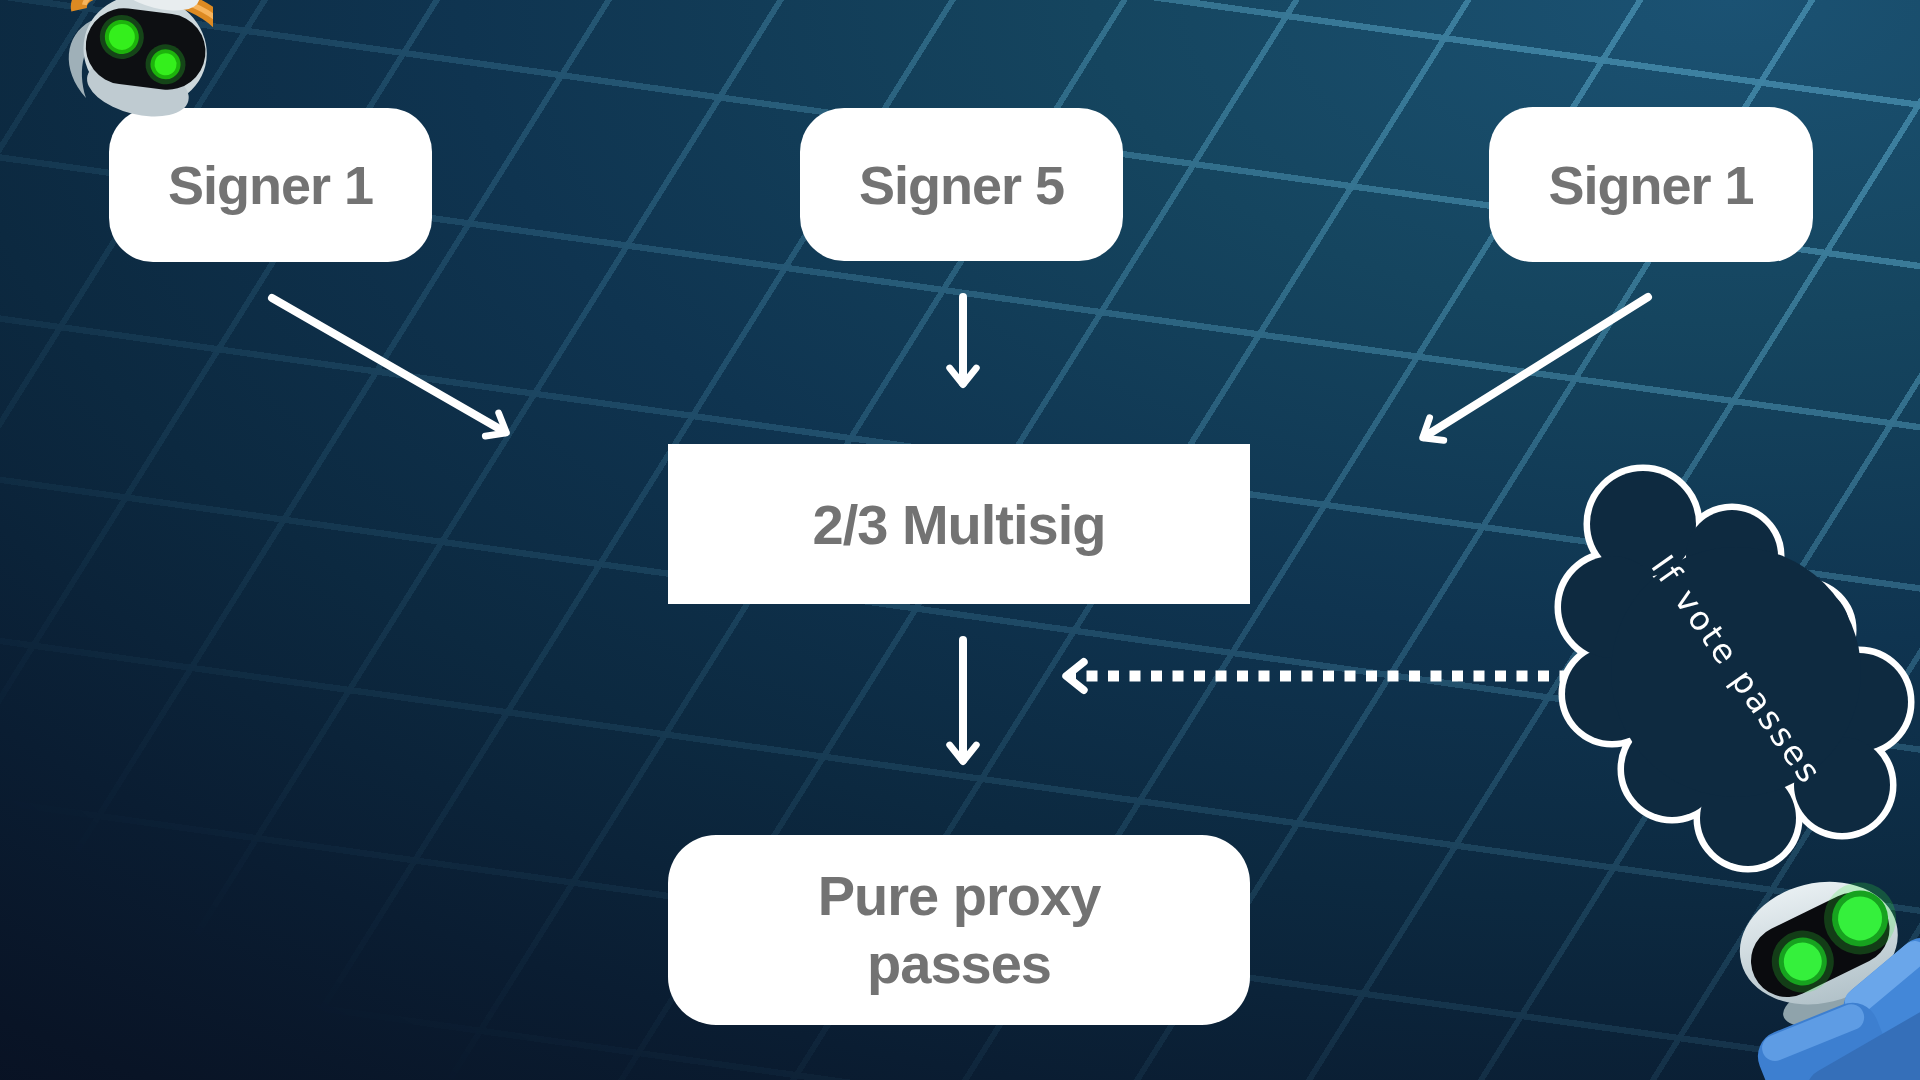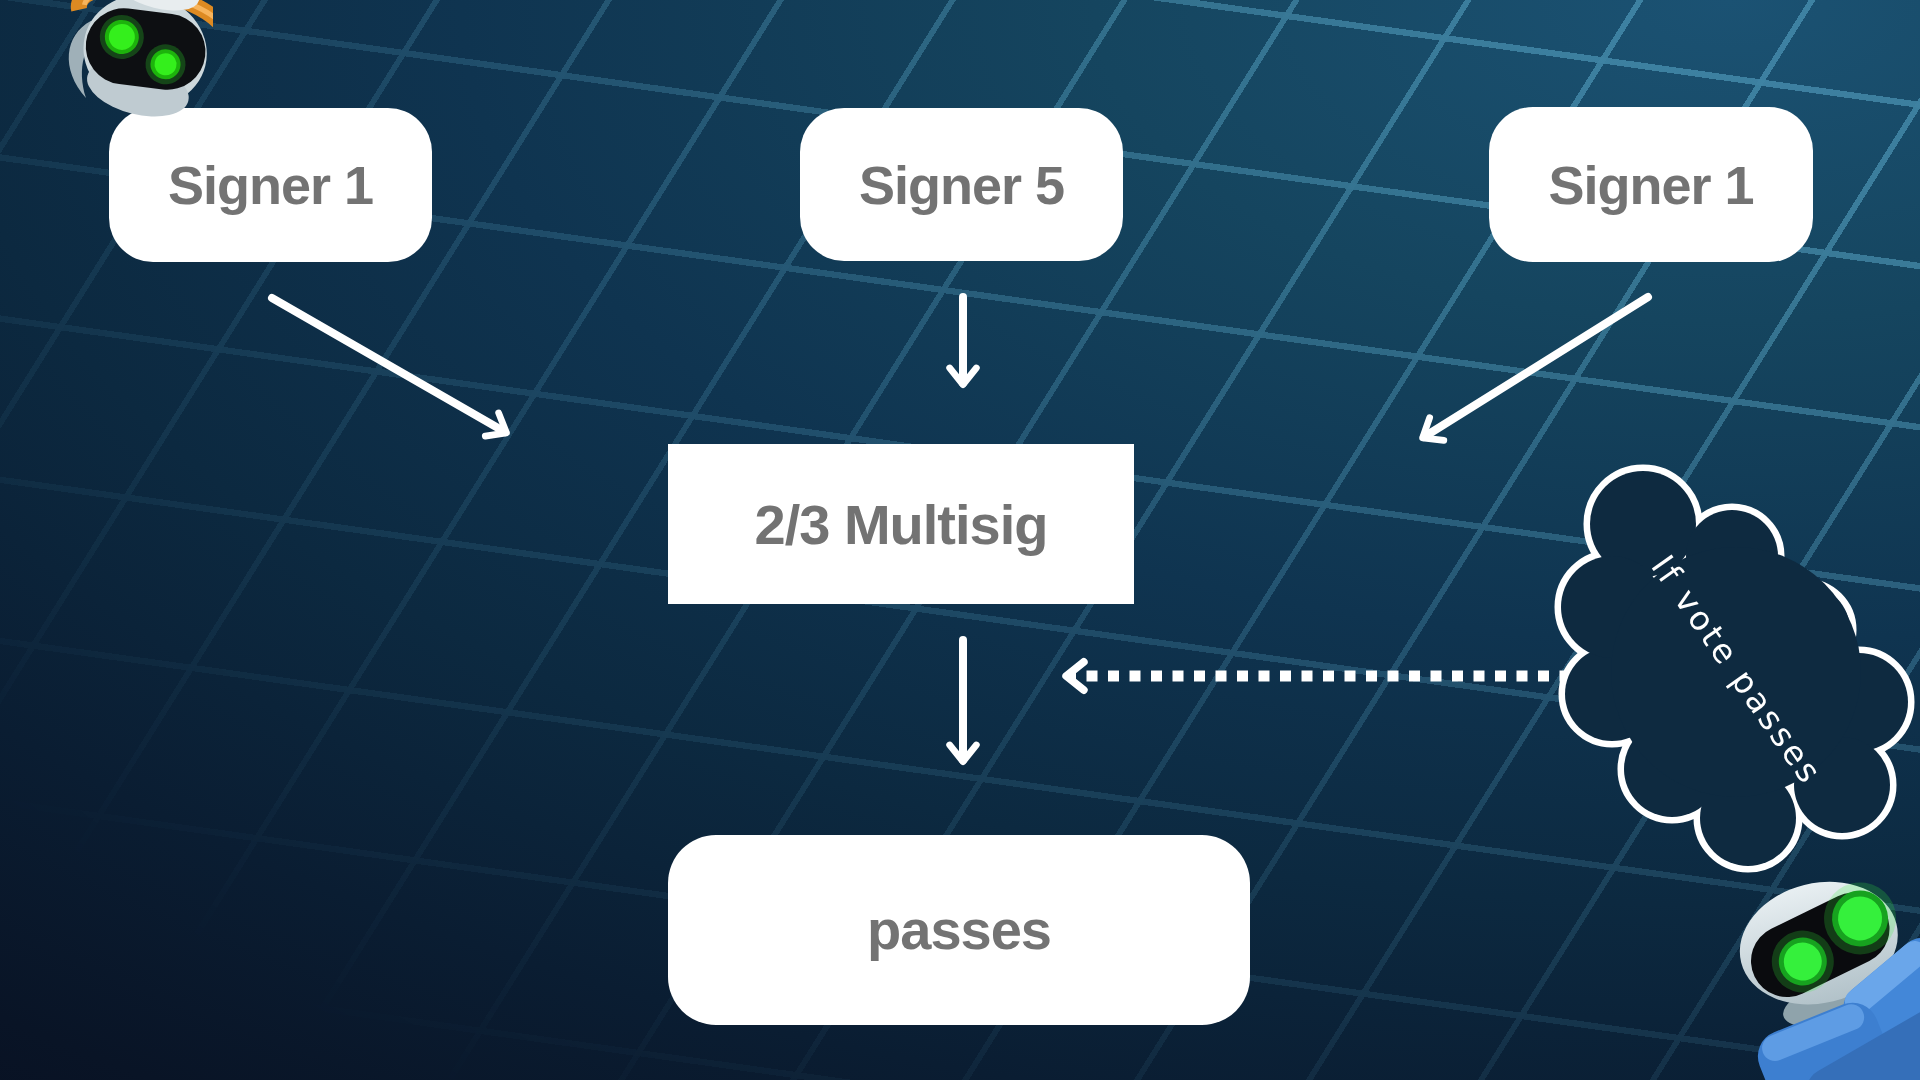--- a/index.html
+++ b/index.html
@@ -26,21 +26,21 @@
   }
   .node{
     position:absolute;display:flex;align-items:center;justify-content:center;
     background:#ffffff;color:#737373;font-weight:700;text-align:center;
     letter-spacing:-1px;
   }
   .rounded{border-radius:44px;}
   .n-signer1{left:109px;top:108px;width:323px;height:154px;font-size:54px;}
   .n-signer2{left:800px;top:108px;width:323px;height:153px;font-size:54px;}
   .n-signer3{left:1489px;top:107px;width:324px;height:155px;font-size:54px;}
-  .n-multisig{left:668px;top:444px;width:466px;height:160px;font-size:56px;border-radius:0;}
+  .n-multisig{left:668px;top:444px;width:582px;height:160px;font-size:56px;border-radius:0;}
   .n-proxy{left:668px;top:835px;width:582px;height:190px;font-size:56px;border-radius:48px;line-height:68px;flex-direction:column;}
   .arrow-layer{position:absolute;inset:0;pointer-events:none;}
   .mascot{position:absolute;}
   .cloud-svg{position:absolute;left:1548px;top:452px;}
   .cloud-text{
     font-family:"DejaVu Sans",sans-serif;font-size:33px;font-weight:400;
     letter-spacing:3px;fill:#ffffff;
   }
 </style>
 </head>
@@ -73,20 +73,21 @@
   <div class="node rounded n-signer2">
     <span>Signer 5</span>
   </div>
   <div class="node rounded n-signer3">
     <span>Signer 1</span>
   </div>
   <div class="node n-multisig">
     <span>2/3 Multisig</span>
   </div>
   <div class="node n-proxy">
+    <span>Pure proxy</span>
     <span>passes</span>
   </div>
 
   <svg class="cloud-svg" width="372" height="424" viewBox="0 0 372 424">
     <g stroke="#ffffff" stroke-width="13" fill="#0e2a40">
       <circle cx="95" cy="72" r="53"></circle>
       <circle cx="184" cy="104" r="46"></circle>
       <circle cx="257" cy="178" r="45"></circle>
       <circle cx="311" cy="250" r="49"></circle>
       <circle cx="294" cy="333" r="48"></circle>

